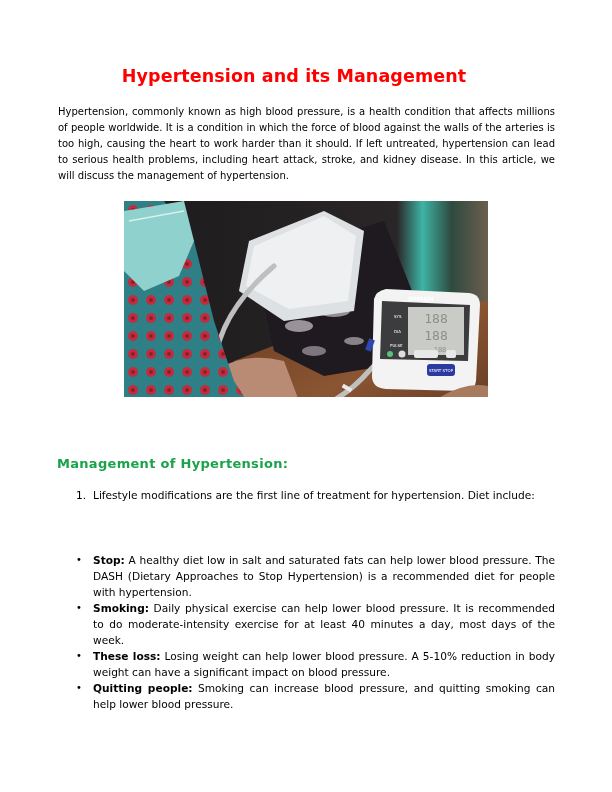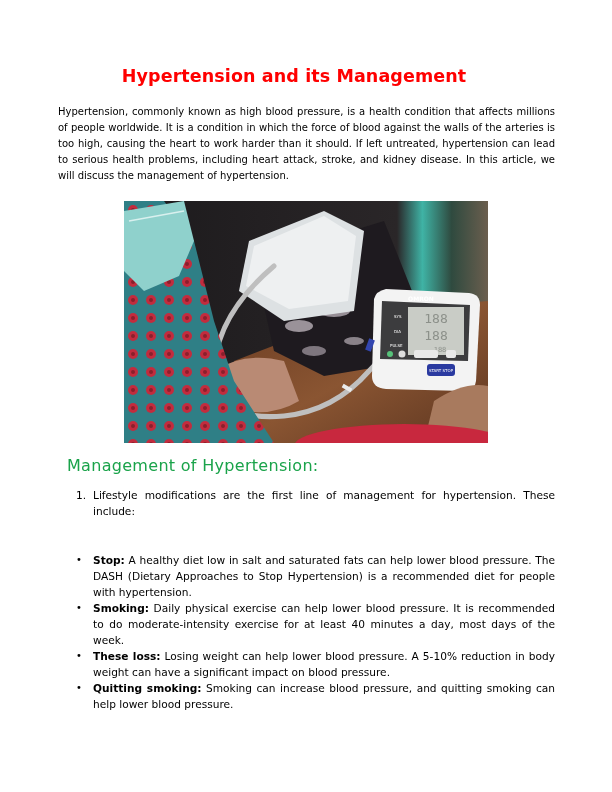--- a/index.html
+++ b/index.html
@@ -22,30 +22,30 @@
     .intro {
       position: absolute;
       left: 58px; top: 104px; width: 497px;
       font-size: 10px;
       line-height: 16px;
       text-align: justify;
     }
     .photo {
       position: absolute;
       left: 124px; top: 201px;
-      width: 364px; height: 242px;
+      width: 364px; height: 196px;
       overflow: hidden;
       background: #3a3532;
     }
     .section-heading {
       position: absolute;
-      left: 67px; top: 456px;
+      left: 57px; top: 456px;
       color: #1aa34a;
-      font-weight: normal;
-      font-size: 16px;
+      font-weight: bold;
+      font-size: 13px;
       letter-spacing: 0.3px;
     }
     .numbered {
       position: absolute;
       left: 76px; top: 487px; width: 479px;
       font-size: 10.6px;
       line-height: 16px;
     }
     .numbered .num { position: absolute; left: 0; top: 0; }
     .numbered .item-title { margin-left: 17px; font-weight: bold; display: block; }
@@ -138,34 +138,34 @@
 
     <ellipse cx="280" cy="245" rx="110" ry="22" fill="#c8283e"></ellipse>
   </svg>
 </div>
 
 <h2 class="section-heading">Management of Hypertension:</h2>
 
 <div class="numbered">
   <div class="numbered-item" style="position:relative;">
     <span class="num">1.</span>
-    <span class="item-body">Lifestyle modifications are the first line of management for hypertension. These include:</span>
+    <span class="item-body">Lifestyle modifications are the first line of treatment for hypertension. Diet include:</span>
   </div>
 </div>
 
 <ul class="bullets">
   <li>
     <span class="dot">•</span>
     <b>Stop:</b><span> A healthy diet low in salt and saturated fats can help lower blood pressure. The DASH (Dietary Approaches to Stop Hypertension) is a recommended diet for people with hypertension.</span>
   </li>
   <li>
     <span class="dot">•</span>
     <b>Smoking:</b><span> Daily physical exercise can help lower blood pressure. It is recommended to do moderate-intensity exercise for at least 40 minutes a day, most days of the week.</span>
   </li>
   <li>
     <span class="dot">•</span>
     <b>These loss:</b><span> Losing weight can help lower blood pressure. A 5-10% reduction in body weight can have a significant impact on blood pressure.</span>
   </li>
   <li>
     <span class="dot">•</span>
-    <b>Quitting smoking:</b><span> Smoking can increase blood pressure, and quitting smoking can help lower blood pressure.</span>
+    <b>Quitting people:</b><span> Smoking can increase blood pressure, and quitting smoking can help lower blood pressure.</span>
   </li>
 </ul>
 
 </body></html>

